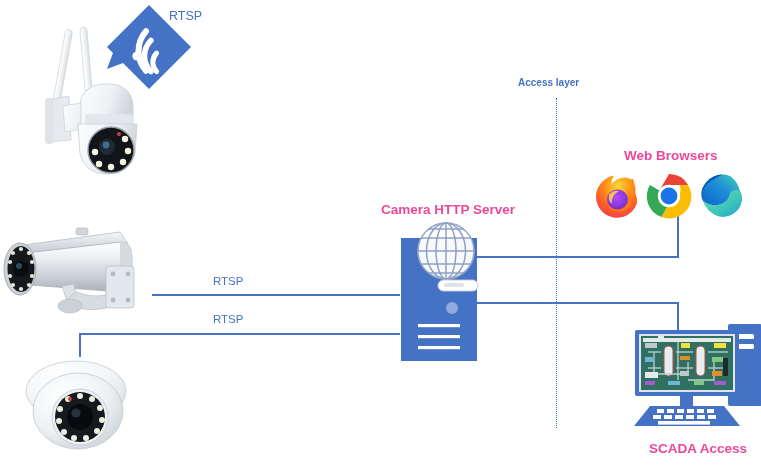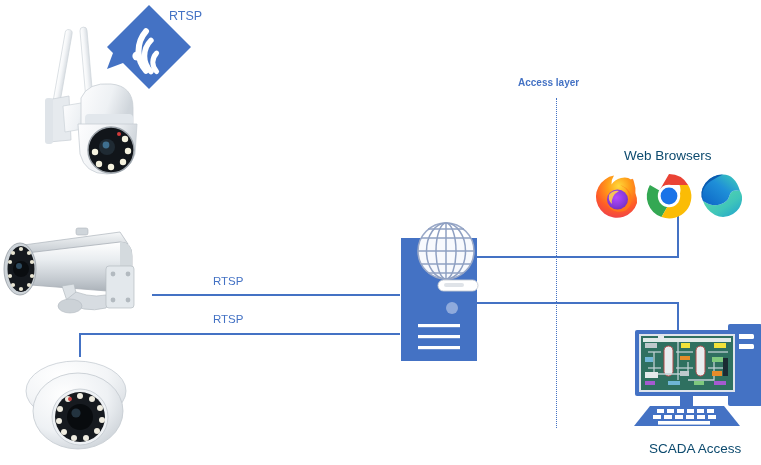--- a/index.html
+++ b/index.html
@@ -1,20 +1,20 @@
 <!DOCTYPE html>
 <html><head>
 <meta charset="utf-8">
 <style>
   html,body{margin:0;padding:0;background:#ffffff;}
   body{width:761px;height:465px;position:relative;overflow:hidden;
        font-family:"Liberation Sans","DejaVu Sans",sans-serif;}
   .stage{position:absolute;left:0;top:0;width:761px;height:465px;border-radius:29px;}
   .abs{position:absolute;}
-  .label{color:#0c4a6e;font-size:13.5px;white-space:nowrap;}
+  .label{color:#ec4899;font-size:13.5px;white-space:nowrap;font-weight:bold;}
   .blue-label{color:#4472c4;font-size:12.5px;white-space:nowrap;}
   .layer-label{color:#4472c4;font-size:10px;font-weight:bold;white-space:nowrap;}
   .rtsp-small{color:#4472c4;font-size:11.5px;white-space:nowrap;}
   .line{background:#4472c4;position:absolute;}
   .hline{height:1.6px;}
   .vline{width:1.6px;}
   .dashed-divider{position:absolute;left:556px;top:98px;width:0;height:330px;
       border-left:1.6px dotted #4472c4;}
   svg{display:block;overflow:visible;}
 </style>
@@ -175,20 +175,21 @@
     </svg>
   </div>
 
   <div class="line hline abs" style="left:152px;top:294px;width:248px;"></div>
   <div class="abs rtsp-small" style="left:213px;top:275px;">RTSP</div>
 
   <div class="line vline abs" style="left:79px;top:333px;height:24px;"></div>
   <div class="line hline abs" style="left:79px;top:333px;width:321px;"></div>
   <div class="abs rtsp-small" style="left:213px;top:313px;">RTSP</div>
 
+  <div class="abs label" style="left:381px;top:202px;">Camera HTTP Server</div>
 
   <div class="abs" style="left:400px;top:222px;width:104px;height:140px;">
     <svg width="104" height="140" viewBox="0 0 104 140">
 
       <rect x="1" y="16" width="76" height="123" fill="#4472c4"></rect>
 
       <g transform="translate(16,0)">
         <circle cx="30" cy="29" r="28" fill="#ffffff" opacity="0.96"></circle>
         <circle cx="30" cy="29" r="28" fill="none" stroke="#9aa9c8" stroke-width="1.6"></circle>
         <g fill="none" stroke="#8fa0c2" stroke-width="1.5">

